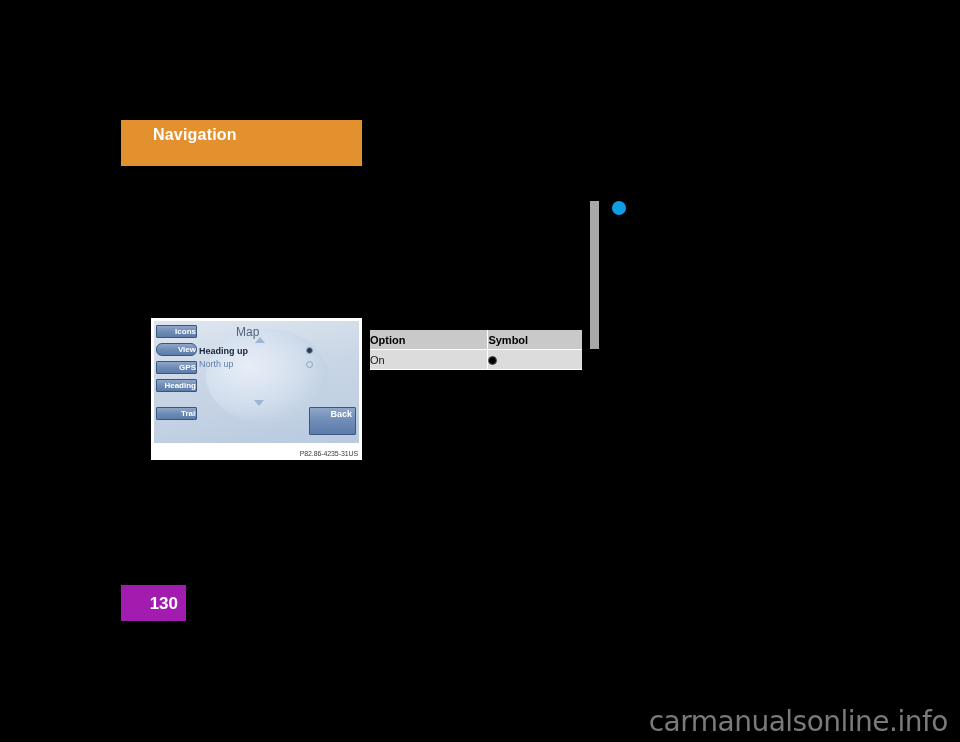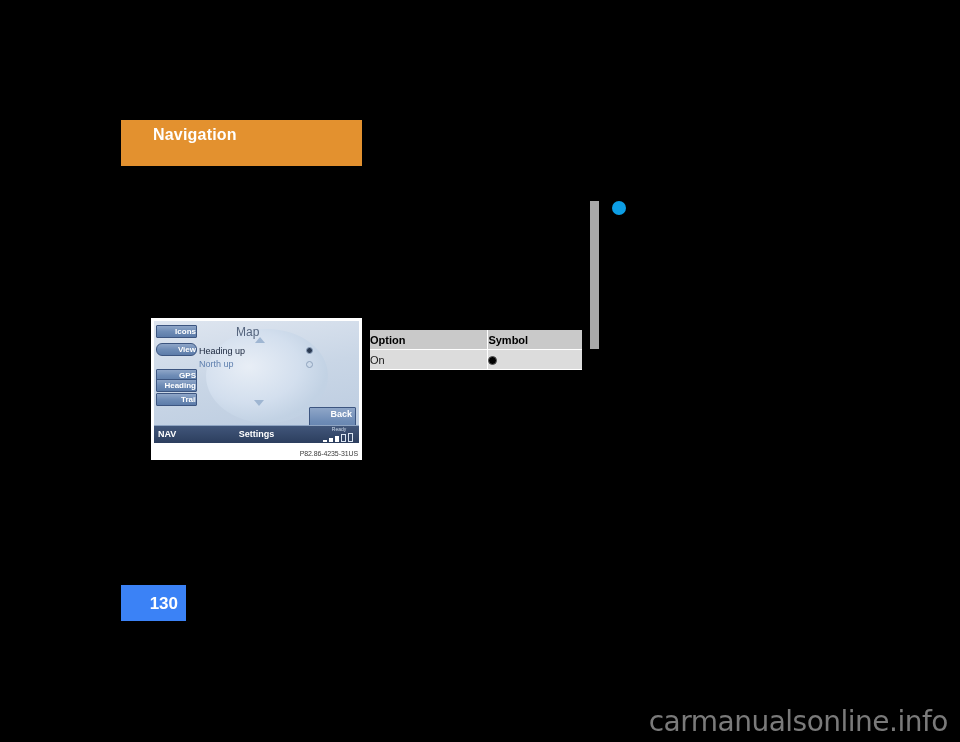--- a/index.html
+++ b/index.html
@@ -104,23 +104,23 @@
     font-size: 8px;
     font-weight: bold;
     line-height: 11px;
     text-align: right;
     padding-left: 3px;
     white-space: nowrap;
     overflow: hidden;
   }
   #nav-btn-icons   { top: 4px; }
   #nav-btn-view    { top: 22px; border-radius: 6px; }
-  #nav-btn-gps     { top: 48px; }
+  #nav-btn-gps     { top: 40px; }
   #nav-btn-automap { top: 58px; }
-  #nav-btn-trail   { top: 72px; padding-left: 24px; }
+  #nav-btn-trail   { top: 86px; padding-left: 24px; }
 
   #nav-title {
     position: absolute;
     left: 82px;
     top: 4px;
     font-size: 12px;
     color: #54647d;
   }
   #nav-arrow-up {
     position: absolute;
@@ -139,21 +139,21 @@
     border-left: 5px solid transparent;
     border-right: 5px solid transparent;
     border-top: 6px solid #9fb6d2;
   }
 
   #nav-opt-heading {
     position: absolute;
     left: 45px;
     top: 25px;
     font-size: 9px;
-    font-weight: normal;
+    font-weight: bold;
     color: #17233a;
     white-space: nowrap;
   }
   #nav-opt-north {
     position: absolute;
     left: 45px;
     top: 38px;
     font-size: 9px;
     color: #5e7fae;
     white-space: nowrap;
@@ -323,21 +323,21 @@
     vertical-align: middle;
   }
 
   
   #page-number-block {
     position: absolute;
     left: 121px;
     top: 585px;
     width: 65px;
     height: 36px;
-    background: #3b82f6;
+    background: #a21caf;
   }
   #page-number-label {
     position: absolute;
     right: 8px;
     top: 9px;
     font-size: 17px;
     font-weight: bold;
     color: #ffffff;
   }
 
@@ -381,32 +381,20 @@
     <div id="nav-arrow-down"></div>
 
     <div id="nav-opt-heading">Heading up</div>
     <div id="nav-opt-north">North up</div>
 
     <div id="nav-radio-heading"></div>
     <div id="nav-radio-north"></div>
 
     <div id="nav-btn-back">Back</div>
 
-    <div id="nav-statusbar">
-      <span id="nav-status-nav">NAV</span>
-      <span id="nav-status-settings">Settings</span>
-      <span id="nav-status-ready">Ready</span>
-      <span id="nav-signal">
-        <i class="on"></i>
-          <i class="on"></i>
-          <i class="on"></i>
-          <i class="off"></i>
-          <i class="off"></i>
-      </span>
-    </div>
   </div>
 
   <div id="nav-figure-caption">P82.86-4235-31US</div>
 </div>
 
 <table id="option-table">
   <thead>
     <tr>
       <th class="tbl-head-cell col-option">Option</th>
       <th class="tbl-head-cell col-symbol">Symbol</th>

